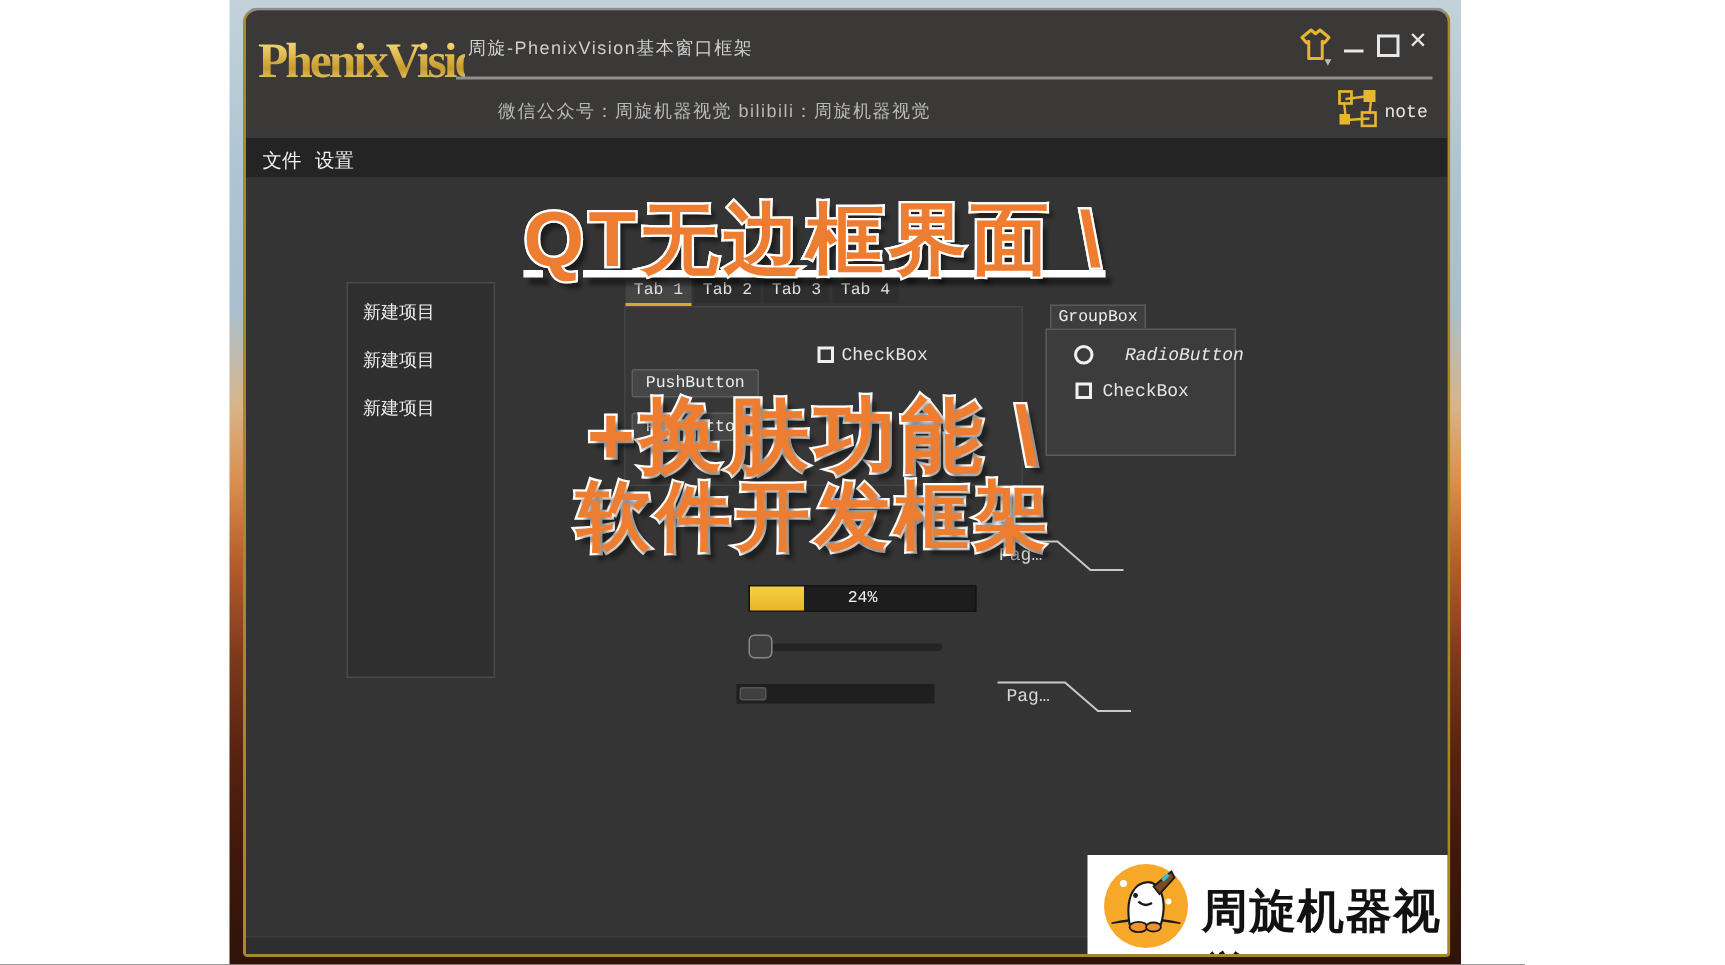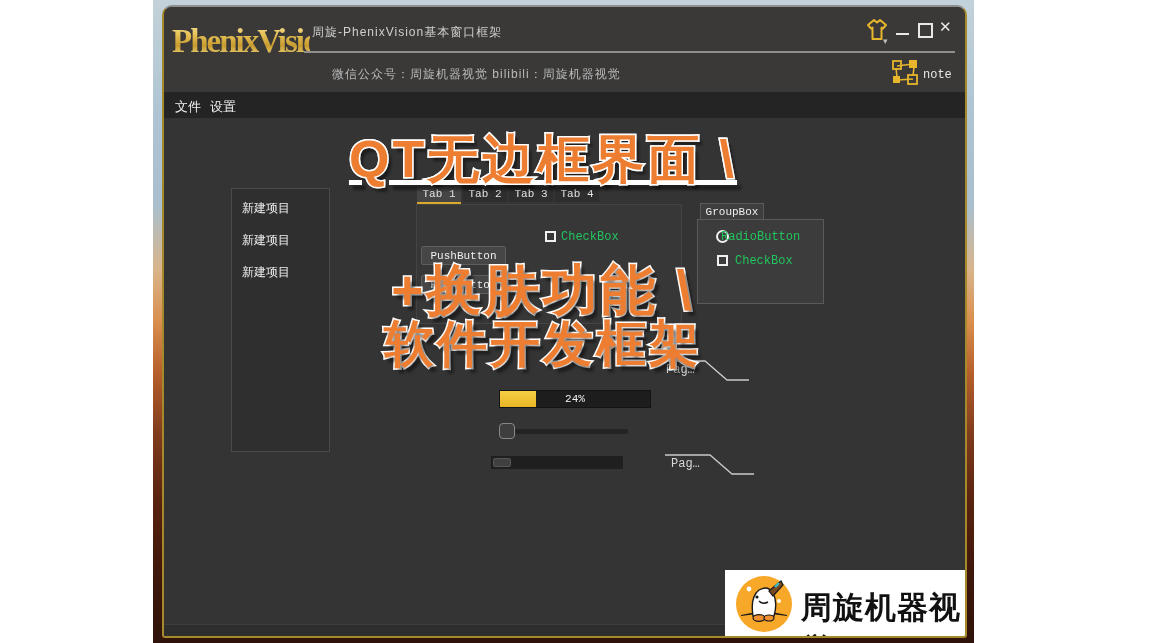--- a/index.html
+++ b/index.html
@@ -64,31 +64,31 @@
 
   .pushbtn{position:absolute;left:257px;width:85px;height:19px;background:#464646;
     border:1px solid #5e5e5e;border-radius:2px;font-family:"Liberation Mono",monospace;
     font-size:11px;color:#eeeeee;text-align:center;line-height:18px;cursor:pointer;box-sizing:border-box;margin-top:20px;}
   #pushbtn-1{top:108px;} #pushbtn-2{top:137px;}
 
   .chk-square{position:absolute;width:11px;height:11px;border:2px solid #f0f0f0;
     background:transparent;box-sizing:border-box;}
   .radio-circle{position:absolute;width:13px;height:13px;border:2px solid #f0f0f0;
     border-radius:50%;box-sizing:border-box;}
-  .widget-label{position:absolute;font-family:"Liberation Mono",monospace;font-size:12px;color:#22c55e;}
+  .widget-label{position:absolute;font-family:"Liberation Mono",monospace;font-size:12px;color:#e5e5e5;}
 
   #pane-checkbox{left:381px;top:113px;}
   #pane-checkbox-label{left:397px;top:112px;}
 
   #groupbox-title{left:536px;top:85px;width:64px;height:16px;background:#3e3e3e;
     border:1px solid #5a5a5a;border-bottom:none;font-family:"Liberation Mono",monospace;
     font-size:11px;color:#eeeeee;text-align:center;line-height:16px;box-sizing:border-box;}
   #groupbox{left:533px;top:101px;width:127px;height:85px;background:#3c3c3c;
     border:1px solid #5a5a5a;box-sizing:border-box;}
-  #gb-radio{left:18px;top:10px;} #gb-radio-label{left:23px;top:10px;}
+  #gb-radio{left:18px;top:10px;} #gb-radio-label{left:52px;top:10px;font-style:italic;}
   #gb-check{left:19px;top:35px;} #gb-check-label{left:37px;top:34px;}
 
   .pag{width:92px;height:26px;}
   #pag-1{left:495px;top:240px;} #pag-2{left:500px;top:334px;}
   .pag span{position:absolute;left:7px;top:5px;font-family:"Liberation Mono",monospace;
     font-size:12px;color:#d8d8d8;}
 
   #progressbar{left:335px;top:272px;width:152px;height:18px;background:#1d1d1d;
     border:1px solid #141414;box-sizing:border-box;}
   #progress-fill{position:absolute;left:0;top:0;height:100%;

